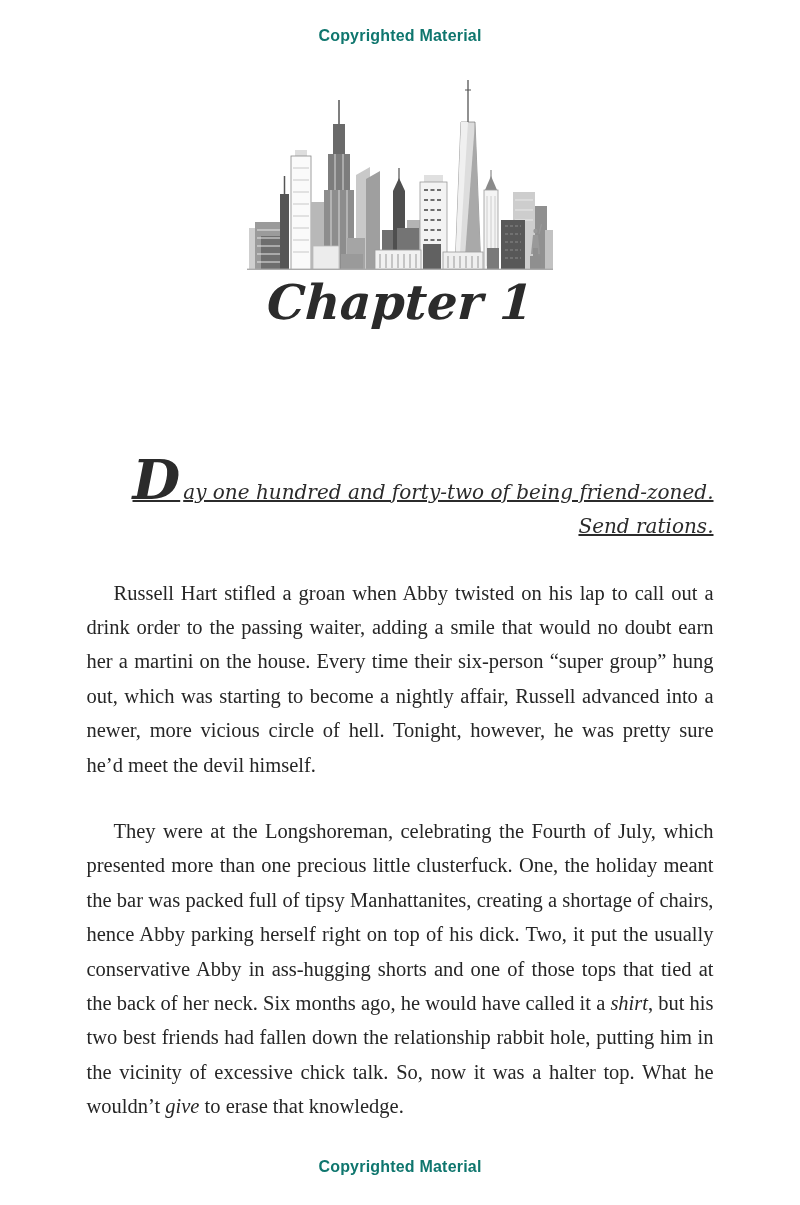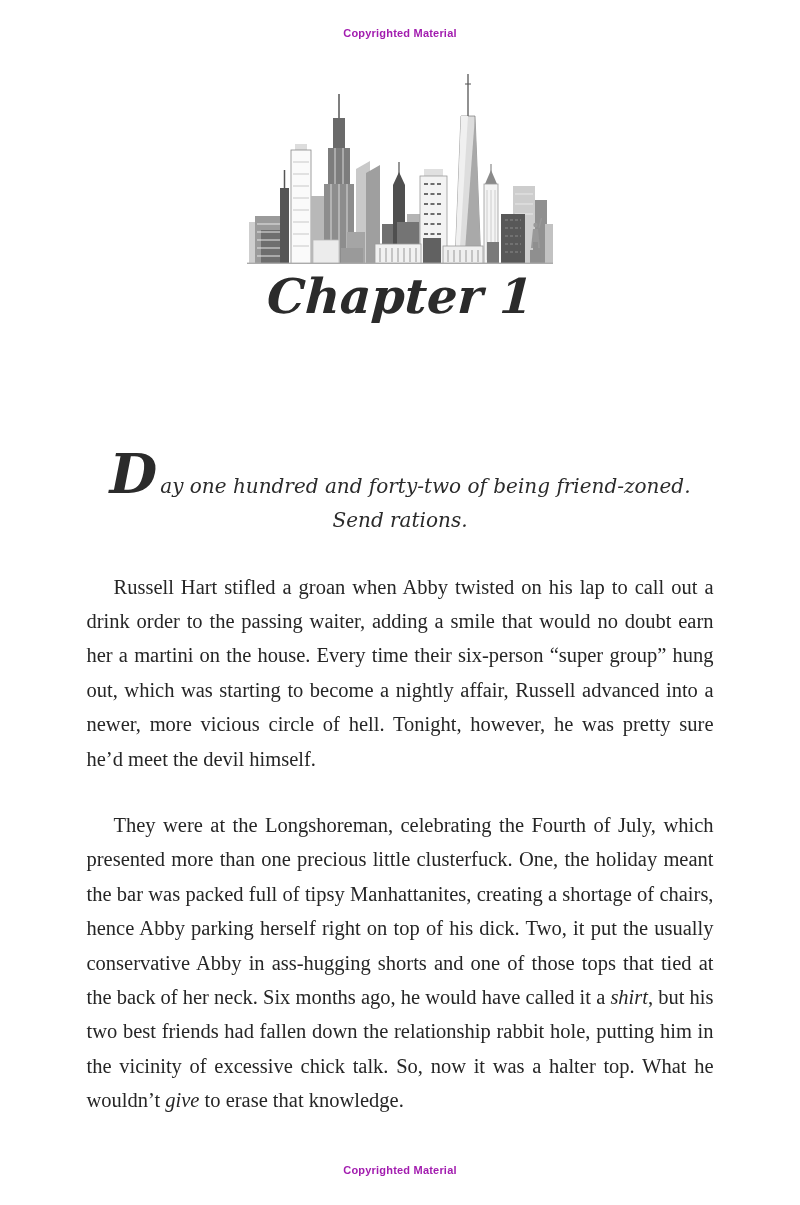--- a/index.html
+++ b/index.html
@@ -9,23 +9,23 @@
     background: #ffffff;
     position: relative;
     overflow: hidden;
     font-family: "Liberation Serif", serif;
   }
   .page { width: 800px; height: 1205px; position: relative; }
 
   .notice {
     font-family: "Liberation Sans", sans-serif;
     font-weight: bold;
-    font-size: 11px;
+    font-size: 16px;
     letter-spacing: 0.2px;
-    color: #a21caf;
+    color: #0f766e;
     text-align: center;
   }
   .notice.top { padding-top: 27px; }
   .notice.bottom { position: absolute; left: 0; right: 0; bottom: 29px; }
 
   .skyline-wrap {
     width: 306px;
     margin: 33px auto 0 auto;
   }
   .skyline-wrap svg { display: block; }
@@ -50,21 +50,22 @@
     line-height: 34.4px;
     color: #262626;
     text-align: justify;
   }
   p { margin: 0; }
   .opening {
     font-family: "DejaVu Serif", serif;
     font-style: italic;
     font-size: 20px;
     color: #2b2b2b;
-    text-align: center;
+    text-align: right;
+    text-decoration: underline;
   }
   .dropcap {
     font-family: "DejaVu Serif", serif;
     font-style: italic;
     font-weight: bold;
     font-size: 55px;
     line-height: 0;
     margin-right: 3px;
     color: #2b2b2b;
   }

